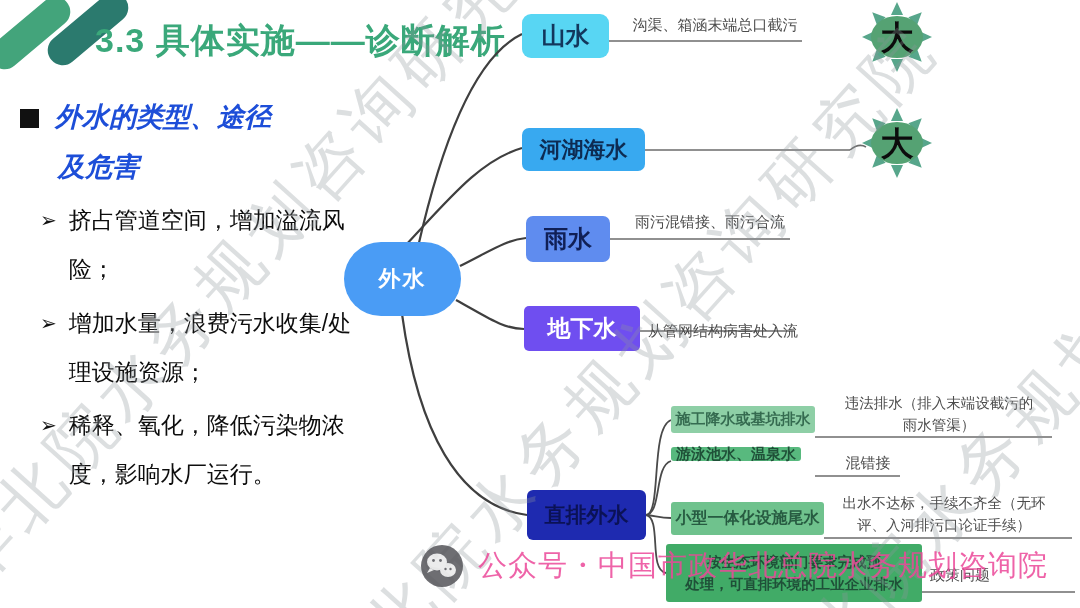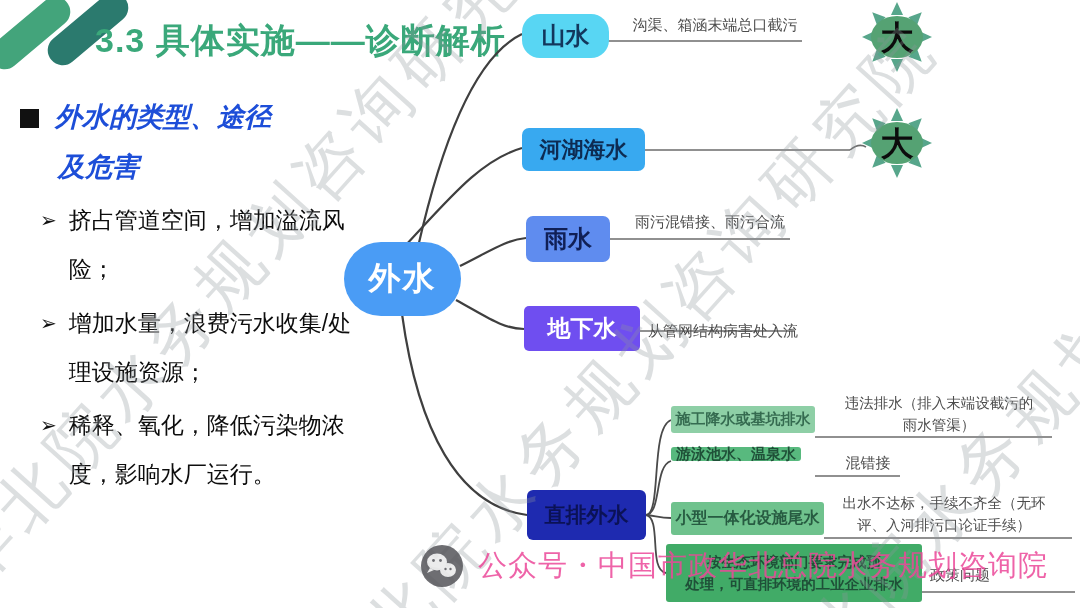--- a/index.html
+++ b/index.html
@@ -23,21 +23,21 @@
 
   .bullet{position:absolute;left:40px;width:330px;display:flex;color:#0d0d0d;}
   .bullet .mark{font-size:20px;margin-right:12px;line-height:48px;color:#111;}
   .bullet .txt{font-size:23px;line-height:49px;}
   .b1{top:196px;} .b2{top:299px;} .b3{top:401px;}
 
   
   .node{position:absolute;display:flex;align-items:center;justify-content:center;
         font-weight:bold;z-index:3;}
   .node-root{left:344px;top:242px;width:117px;height:74px;border-radius:37px;
-             color:#ffffff;font-size:32px;letter-spacing:2px;}
+             color:#ffffff;font-size:22px;letter-spacing:2px;}
   .node-shan{left:522px;top:14px;width:87px;height:44px;border-radius:9px;
              color:#13375c;font-size:24px;}
   .node-hehu{left:522px;top:128px;width:123px;height:43px;border-radius:7px;
              color:#0d2b52;font-size:22px;}
   .node-yu{left:526px;top:216px;width:84px;height:46px;border-radius:7px;
            color:#101f55;font-size:24px;}
   .node-dixia{left:524px;top:306px;width:116px;height:45px;border-radius:5px;
               color:#ffffff;font-size:23px;}
   .node-dark{left:527px;top:490px;width:119px;height:50px;border-radius:6px;
              color:rgba(8,14,70,0.85);font-size:21px;}
@@ -151,21 +151,21 @@
         <polygon points="897,108 891,121 903,121" transform="rotate(225 897 143)"></polygon>
         <polygon points="897,108 891,121 903,121" transform="rotate(270 897 143)"></polygon>
         <polygon points="897,108 891,121 903,121" transform="rotate(315 897 143)"></polygon>
       </g>
       <ellipse cx="897" cy="143" rx="26" ry="21" fill="#55a273"></ellipse>
       <text x="897" y="155" text-anchor="middle" font-size="33" font-weight="bold" fill="#0c0c0c">大</text>
     </g>
   </svg>
 
   <div class="node node-root" style="background: rgb(74, 156, 245);">外水</div>
-  <div class="node node-shan" style="background: rgb(88, 214, 243); border-radius: 18px;">山水</div>
+  <div class="node node-shan" style="background: rgb(88, 214, 243);">山水</div>
   <div class="node node-hehu" style="background: rgb(56, 169, 240);">河湖海水</div>
   <div class="node node-yu" style="background: rgb(95, 140, 239);">雨水</div>
   <div class="node node-dixia" style="background: rgb(111, 78, 240);">地下水</div>
   <div class="node node-dark" style="background: rgb(30, 42, 176);">直排外水</div>
 
   <div class="subnode sn1" style="background: rgb(142, 207, 166);">施工降水或基坑排水</div>
   <div class="subnode sn2" style="background: rgb(88, 185, 126);">游泳池水、温泉水</div>
   <div class="subnode sn3" style="background: rgb(111, 194, 141);">小型一体化设施尾水</div>
   <div class="subnode sn4" style="background: rgb(65, 171, 103);">按生态环境部门要求完成预
 处理，可直排环境的工业企业排水</div>

